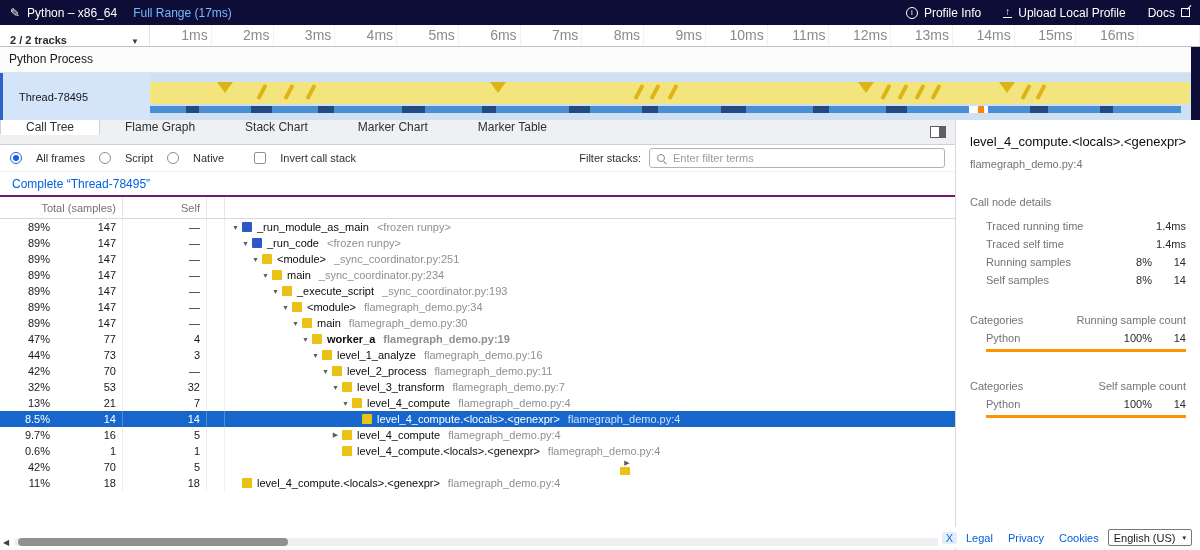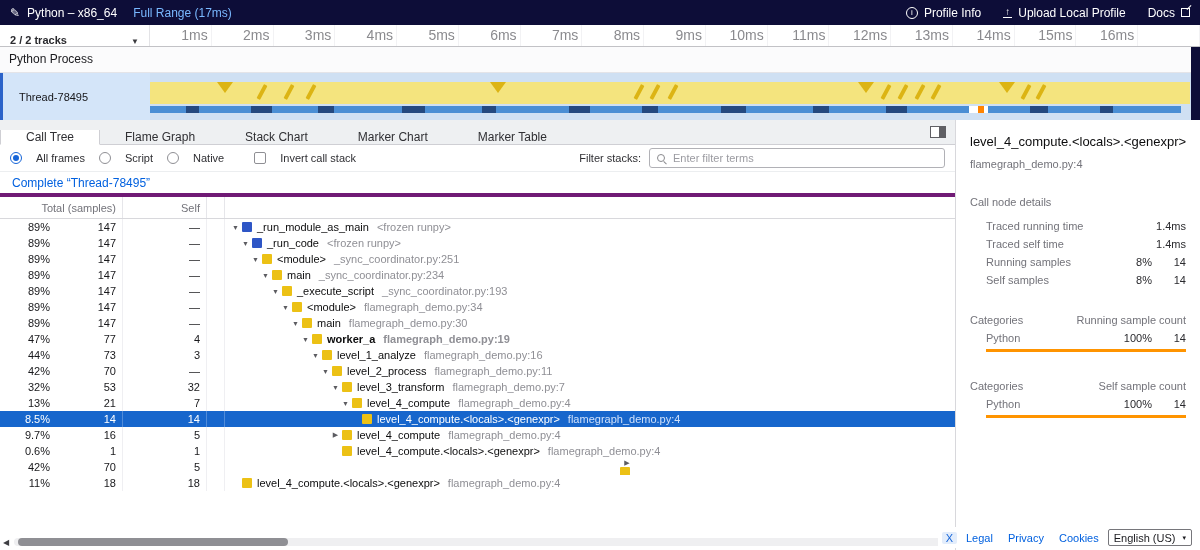--- a/index.html
+++ b/index.html
@@ -66,21 +66,21 @@
 .invert{margin-left:30px}
 .filter-right{margin-left:auto;display:flex;align-items:center;gap:8px}
 .searchbox{width:296px;height:20px;border:1px solid #b1b1b6;border-radius:3px;display:flex;align-items:center;padding:0 6px;gap:6px;background:#fff}
 .search-icon{position:relative;width:11px;height:11px;display:inline-block;flex:none}
 .search-icon::before{content:"";position:absolute;left:1px;top:1px;width:6px;height:6px;border:1.4px solid #8a8a8e;border-radius:50%}
 .search-icon::after{content:"";position:absolute;left:8px;top:8px;width:4px;height:1.4px;background:#8a8a8e;transform:rotate(45deg);transform-origin:0 0}
 .searchbox input{border:none;outline:none;flex:1;font-size:11px;font-family:inherit;color:#2f2f33;background:transparent}
 .searchbox input::placeholder{color:#9b9ba1}
 
 
-.breadcrumb-row{height:25px;display:flex;align-items:center;padding:0 12px;border-bottom:4px solid #701a75;flex:none}
+.breadcrumb-row{height:25px;display:flex;align-items:center;padding:0 12px;border-bottom:2px solid #701a75;flex:none}
 .bc-link{font-size:12px;color:#0060df;cursor:pointer}
 
 
 .thead{height:22px;display:flex;align-items:stretch;font-size:11px;color:#73737a;border-bottom:1px solid #d8d8dc;flex:none}
 .h-total{width:123px;text-align:right;padding-right:6px;line-height:22px;border-right:1px solid #e6e6ea}
 .h-self{width:84px;text-align:right;padding-right:6px;line-height:22px;border-right:1px solid #e6e6ea}
 .h-strip{width:18px;border-right:1px solid #e6e6ea}
 .h-rest{flex:1}
 .tree{flex:1;overflow:hidden;position:relative}
 .trow{height:16px;display:flex;align-items:stretch;font-size:11px;cursor:default}
@@ -241,21 +241,21 @@
         <span class="seg-m" style="width: 5%;"></span>
         <span class="seg-d" style="width: 1.2%;"></span>
         <span class="seg-m" style="width: 6.6%;"></span>
       </div>
   </div>
 </div>
 <div class="track-end"></div>
 
 <div class="main-left">
   <div class="tabbar">
-    <div style="display:flex;align-items:flex-end">
+    <div style="display:flex;align-items:flex-start">
         <div class="tab sel">Call Tree</div>
         <div class="tab">Flame Graph</div>
         <div class="tab">Stack Chart</div>
         <div class="tab">Marker Chart</div>
         <div class="tab">Marker Table</div>
       </div>
     <span class="panel-toggle"></span>
   </div>
 
   <div class="filter-row">

